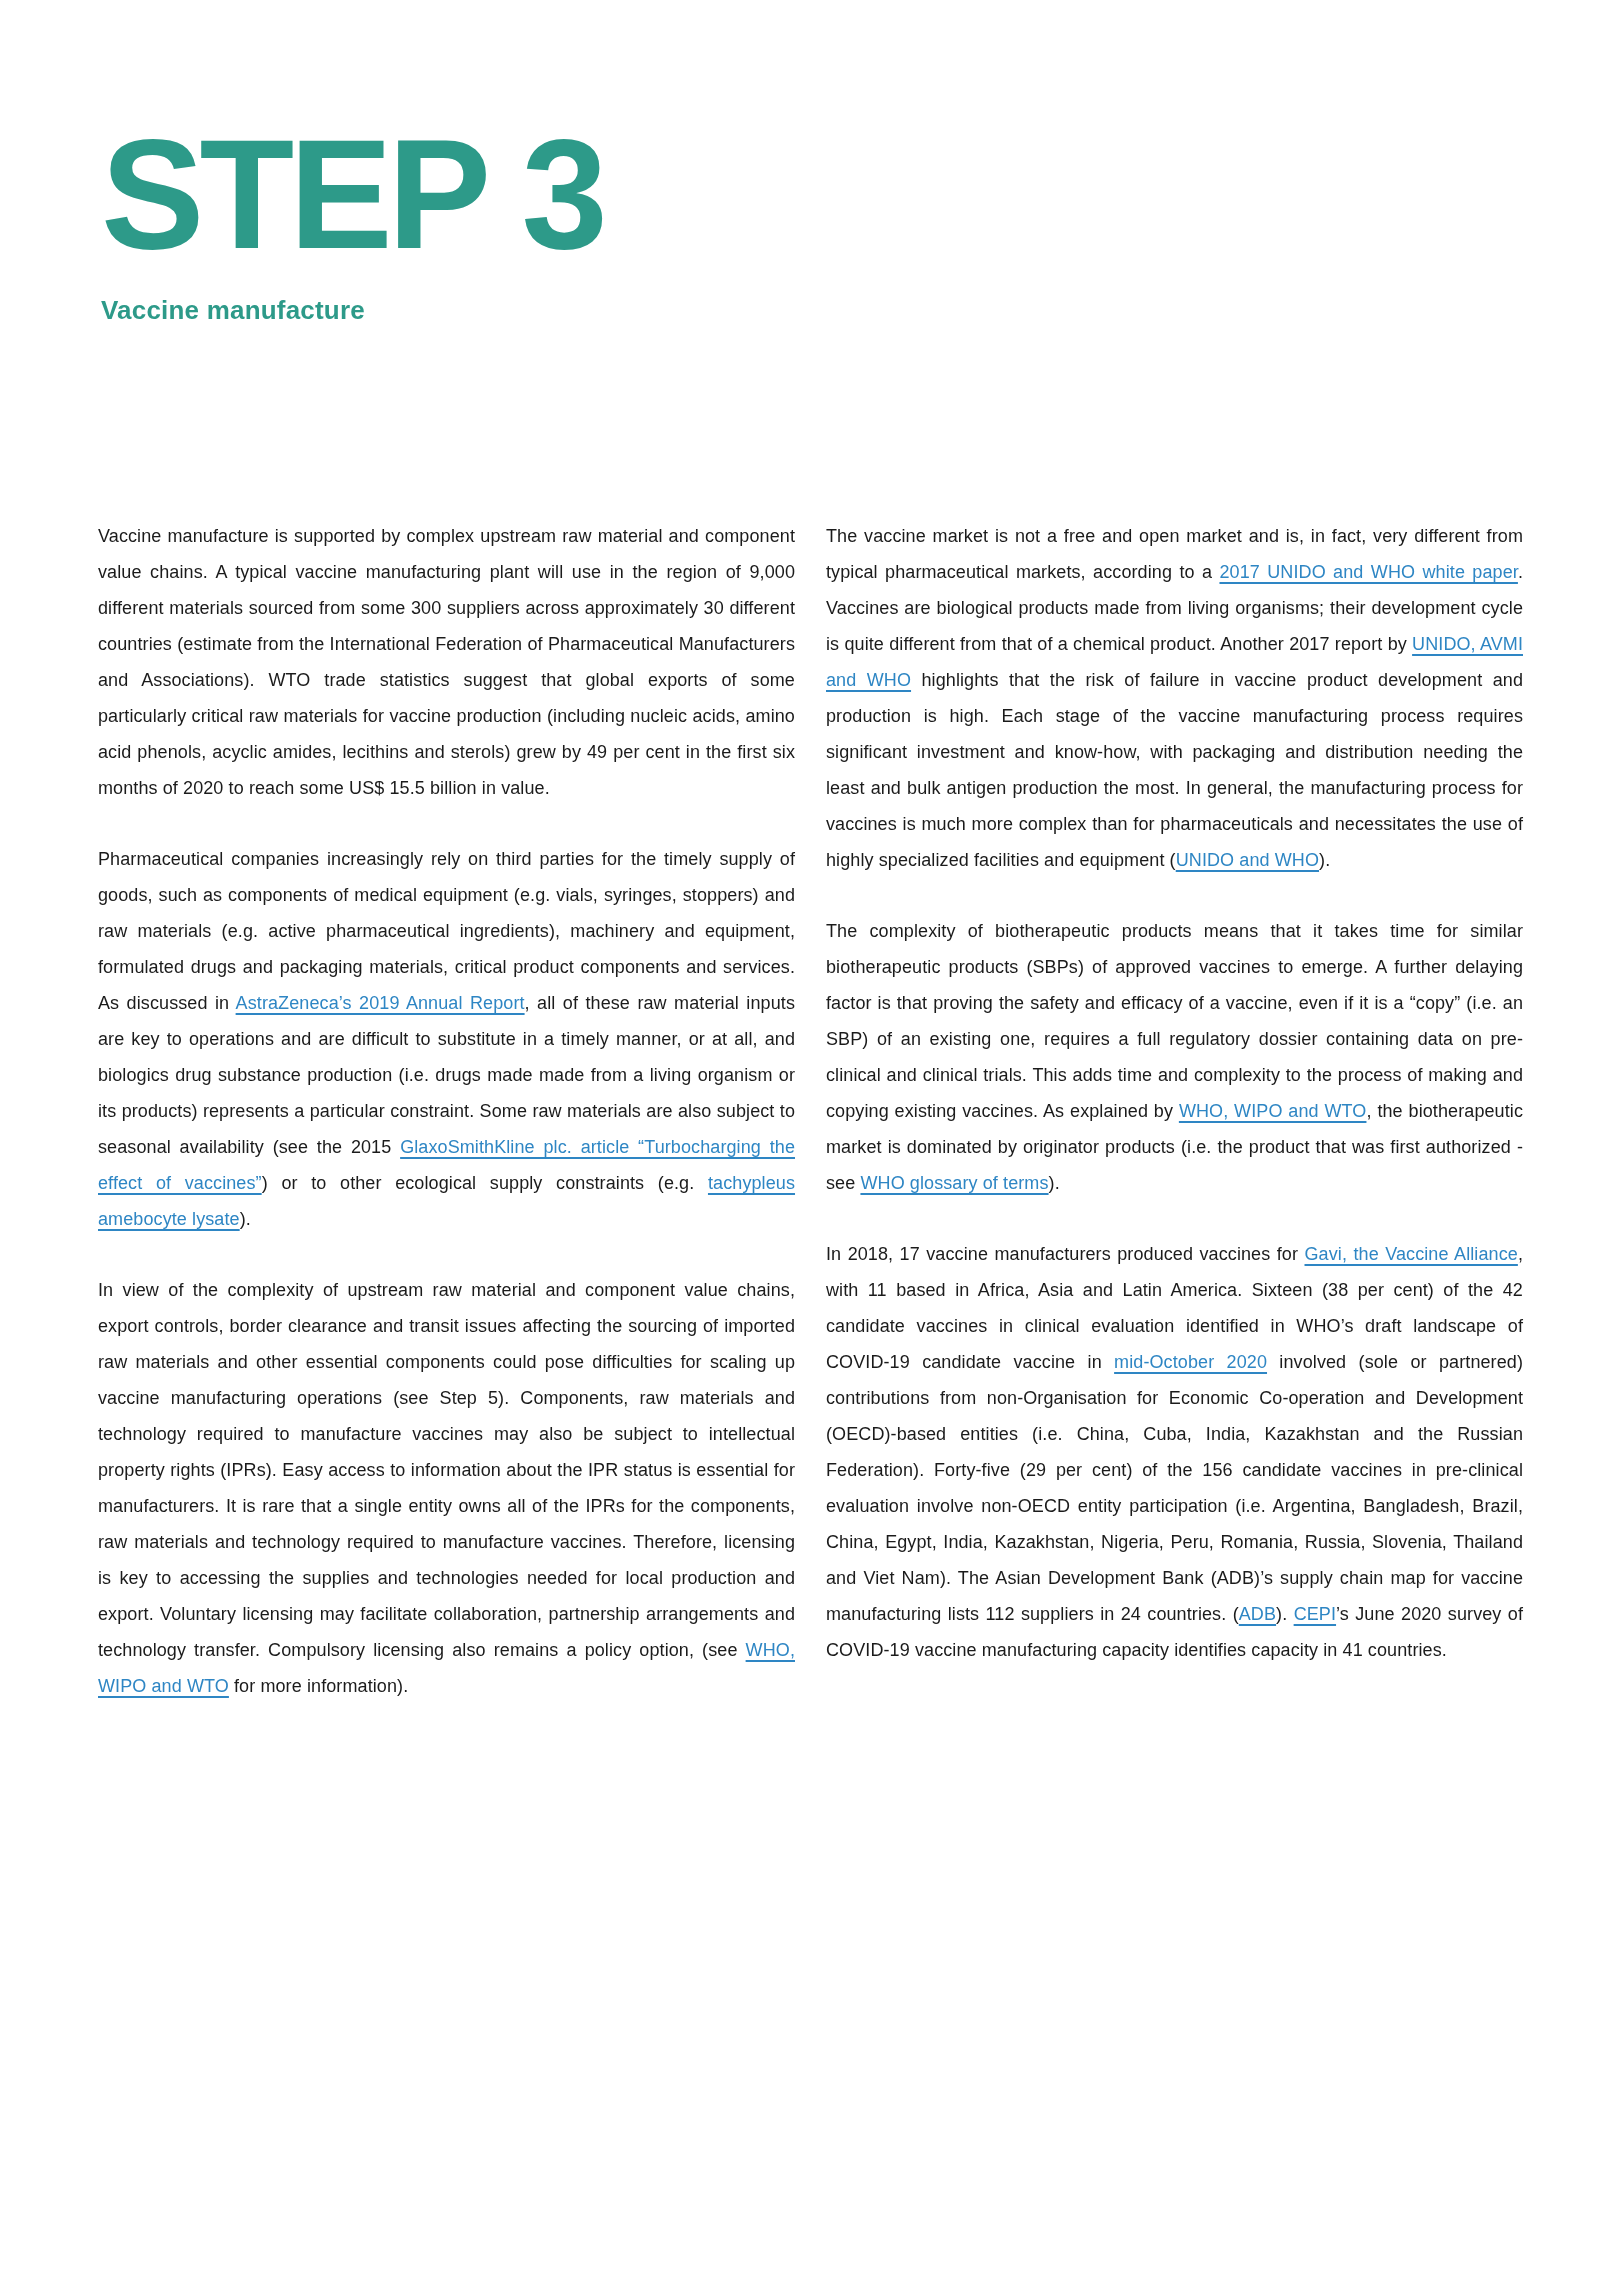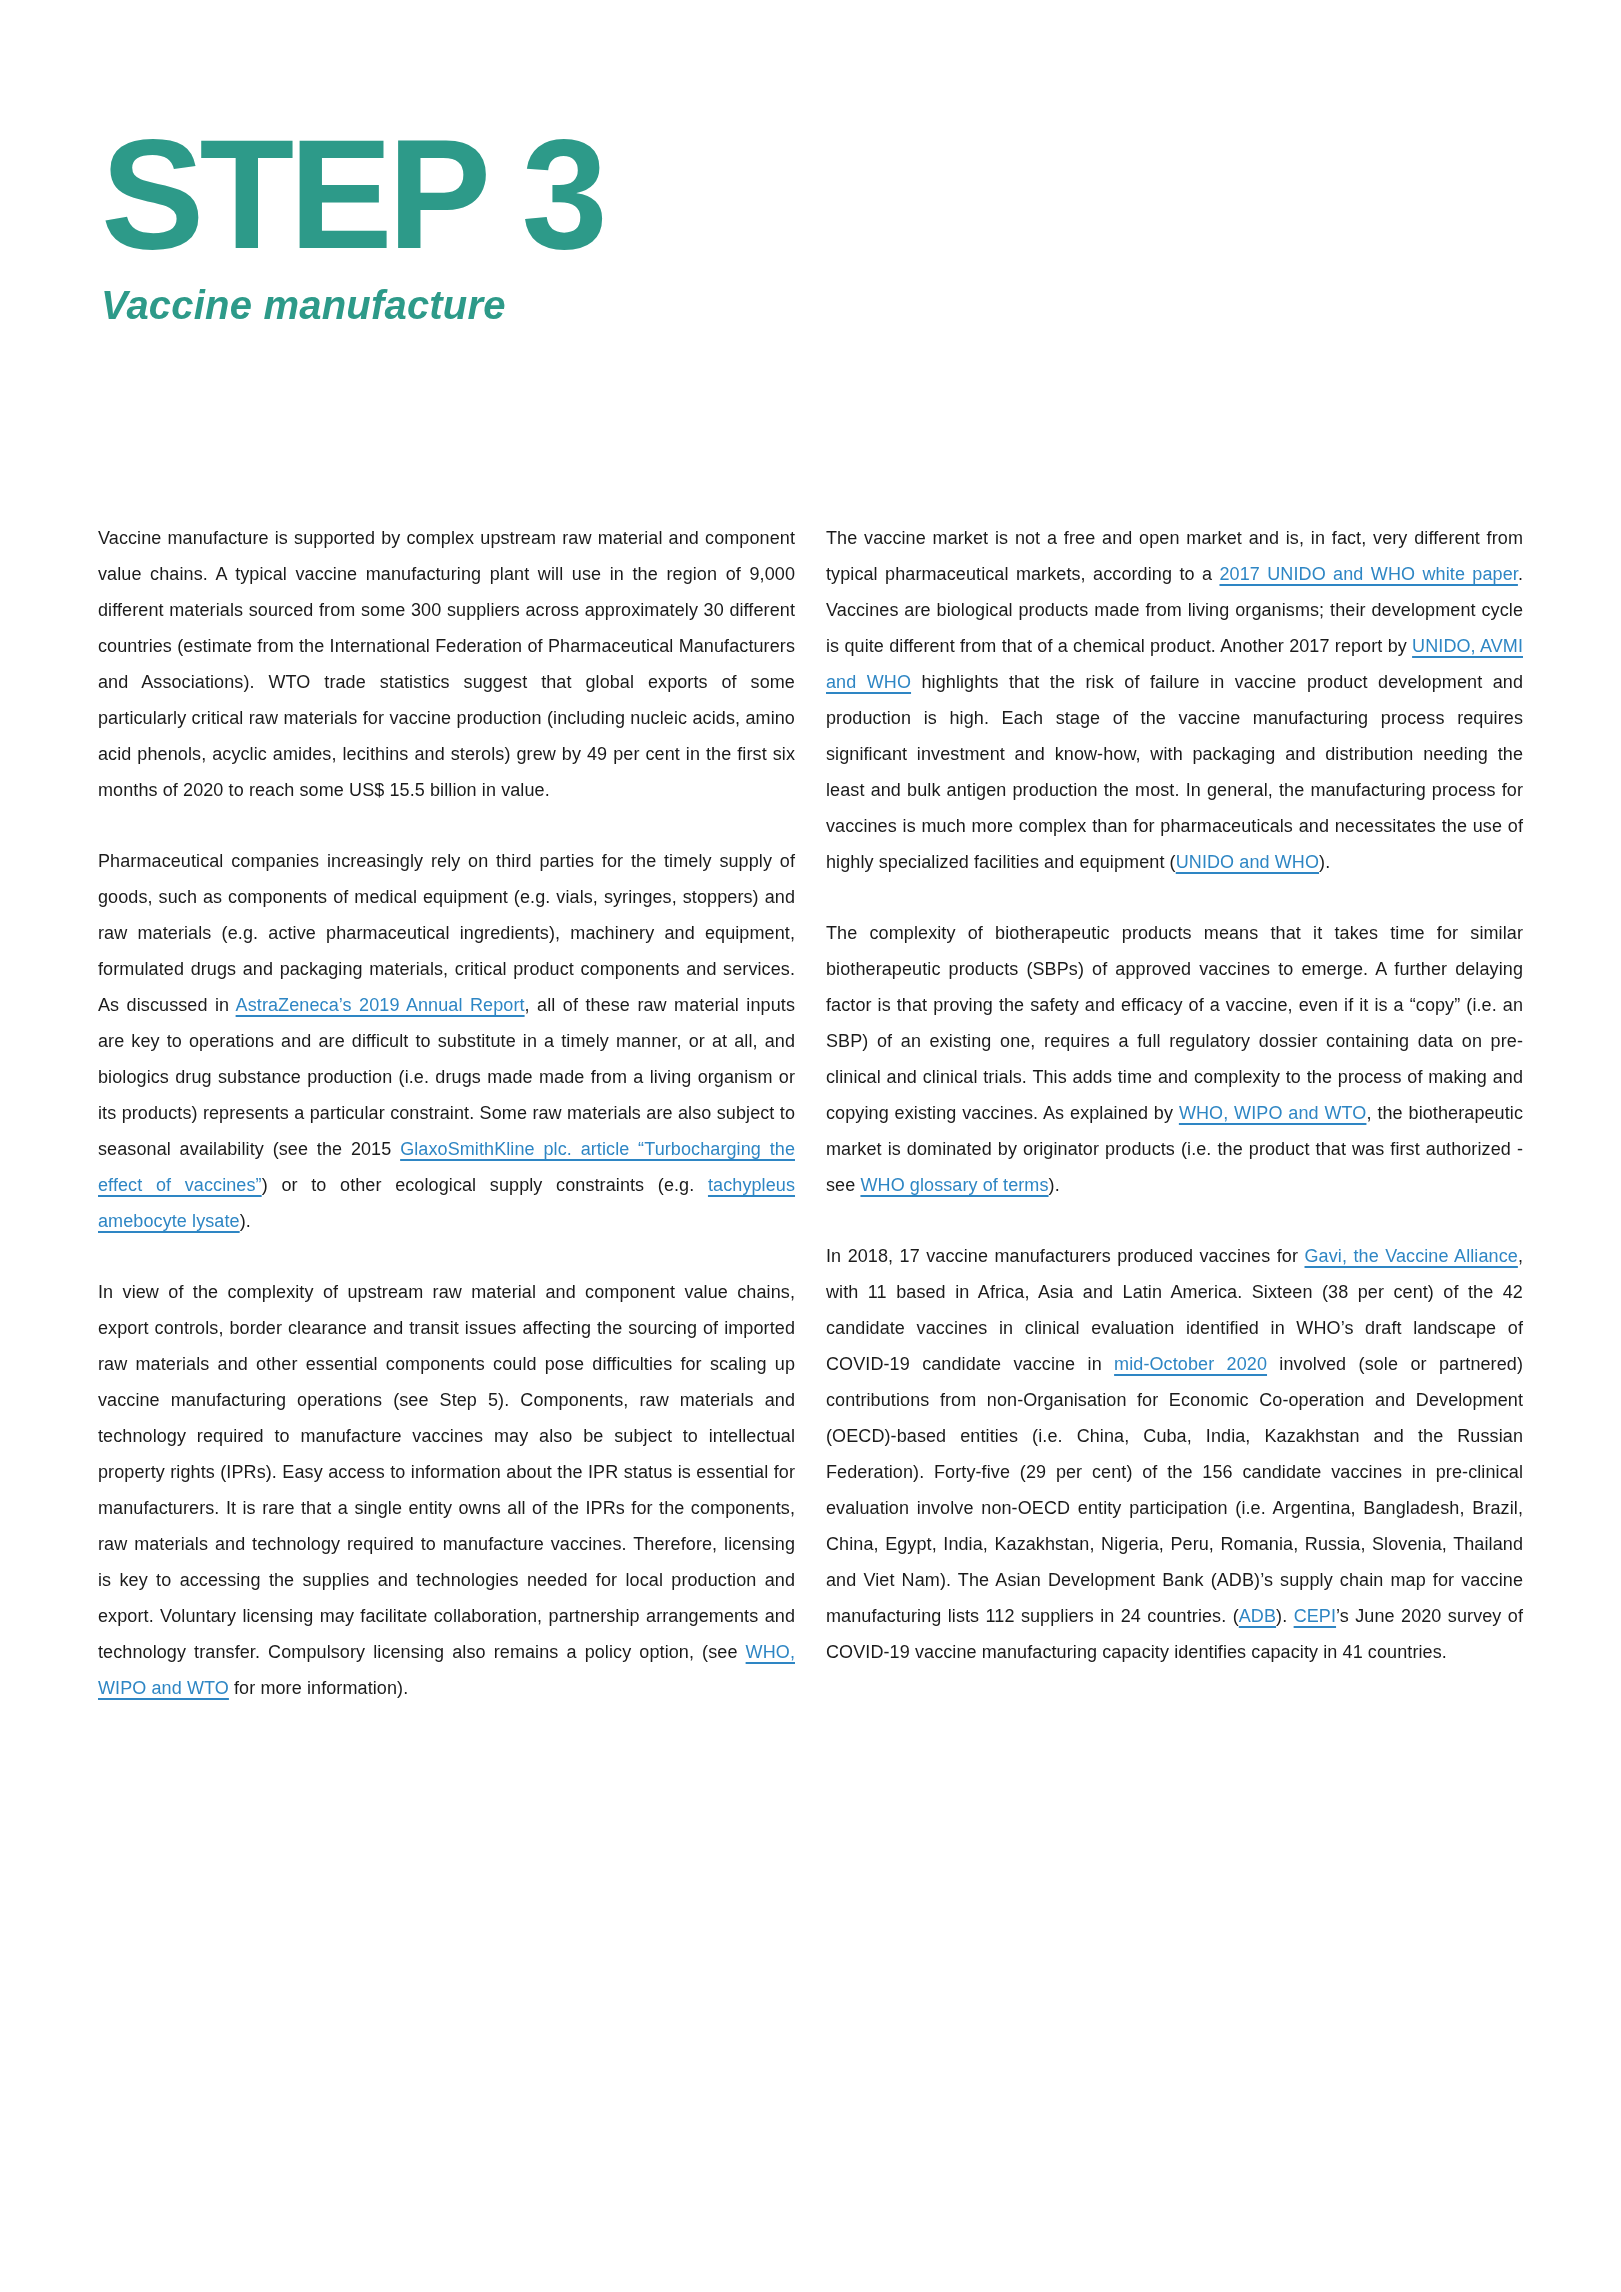--- a/index.html
+++ b/index.html
@@ -17,26 +17,25 @@
   }
   .header { padding: 117px 0 0 101px; }
   .step-title {
     font-size: 155px;
     line-height: 1;
     font-weight: bold;
     letter-spacing: -4.9px;
     color: var(--accent, #2D9A89);
   }
   .subtitle {
-    margin-top: 11px;
-    font-size: 40px;
+    margin-top: 23px;
+    font-size: 26px;
     font-weight: bold;
     letter-spacing: 0.2px;
     color: var(--accent, #2D9A89);
-    font-style: italic;
   }
   .columns {
     display: flex;
     gap: 31px;
     padding: 0 98px;
     margin-top: 192px;
   }
   .col { width: 697px; }
   .col p {
     font-size: 18px;

